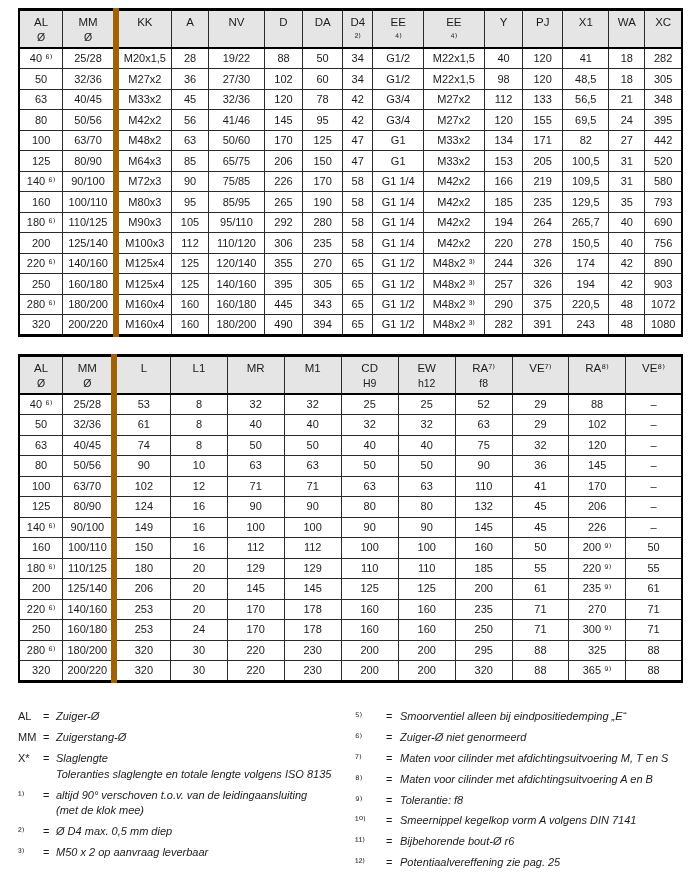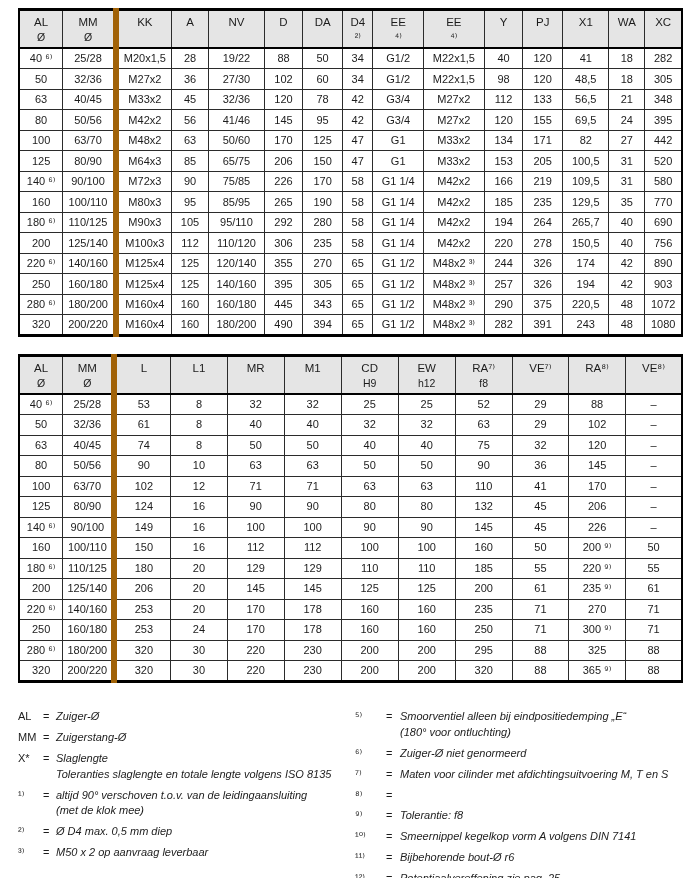--- a/index.html
+++ b/index.html
@@ -268,21 +268,21 @@
           <td>85/95</td>
           <td>265</td>
           <td>190</td>
           <td>58</td>
           <td>G1 1/4</td>
           <td>M42x2</td>
           <td>185</td>
           <td>235</td>
           <td>129,5</td>
           <td>35</td>
-          <td>770</td>
+          <td>793</td>
         </tr>
         <tr>
           <td>180 ⁶⁾</td>
           <td>110/125</td>
           <td>M90x3</td>
           <td>105</td>
           <td>95/110</td>
           <td>292</td>
           <td>280</td>
           <td>58</td>
@@ -690,40 +690,42 @@
             <div class="fn-line">M50 x 2 op aanvraag leverbaar</div>
           </span>
         </div>
       </div>
     <div class="fn-col right">
         <div class="fn">
           <span class="fn-term">⁵⁾</span>
           <span class="fn-eq">=</span>
           <span class="fn-text">
             <div class="fn-line">Smoorventiel alleen bij eindpositiedemping „E“</div>
-            <div class="fn-line">(180° voor ontluchting)</div>
           </span>
         </div>
         <div class="fn">
           <span class="fn-term">⁶⁾</span>
           <span class="fn-eq">=</span>
           <span class="fn-text">
             <div class="fn-line">Zuiger-Ø niet genormeerd</div>
           </span>
         </div>
         <div class="fn">
           <span class="fn-term">⁷⁾</span>
           <span class="fn-eq">=</span>
           <span class="fn-text">
             <div class="fn-line">Maten voor cilinder met afdichtingsuitvoering M, T en S</div>
           </span>
         </div>
         <div class="fn">
           <span class="fn-term">⁸⁾</span>
           <span class="fn-eq">=</span>
+          <span class="fn-text">
+            <div class="fn-line">Maten voor cilinder met afdichtingsuitvoering A en B</div>
+          </span>
         </div>
         <div class="fn">
           <span class="fn-term">⁹⁾</span>
           <span class="fn-eq">=</span>
           <span class="fn-text">
             <div class="fn-line">Tolerantie: f8</div>
           </span>
         </div>
         <div class="fn">
           <span class="fn-term">¹⁰⁾</span>

